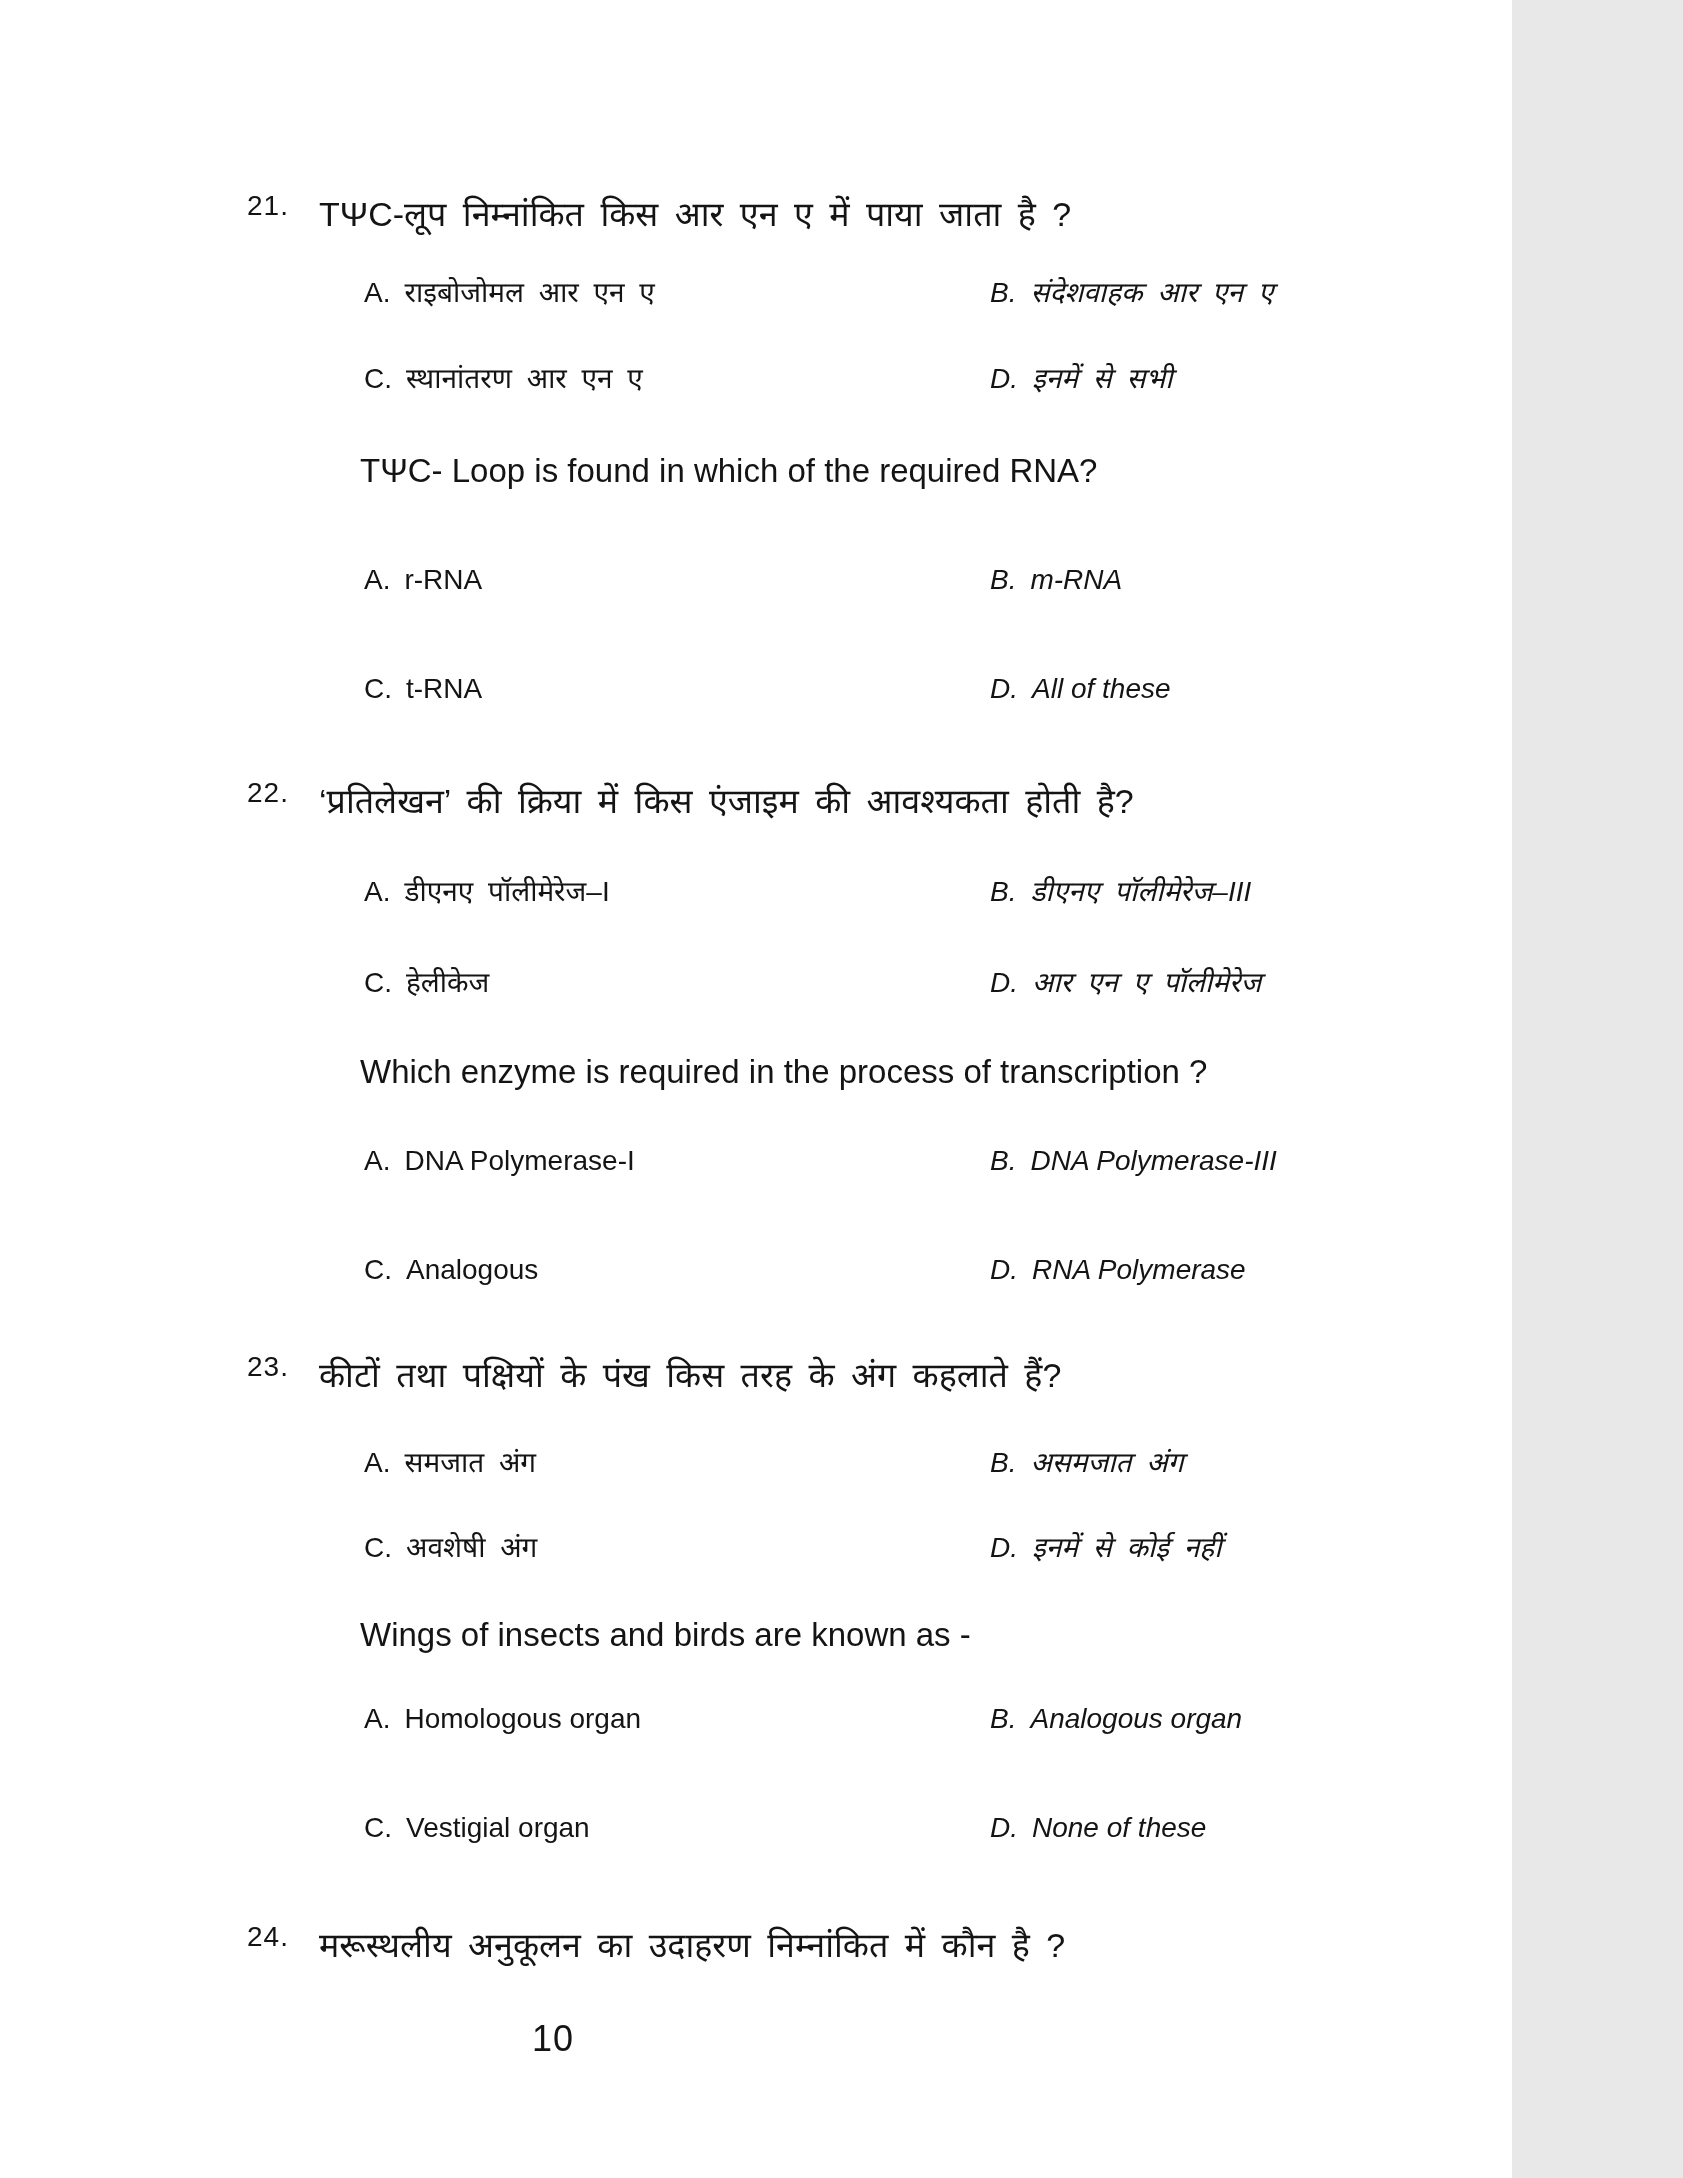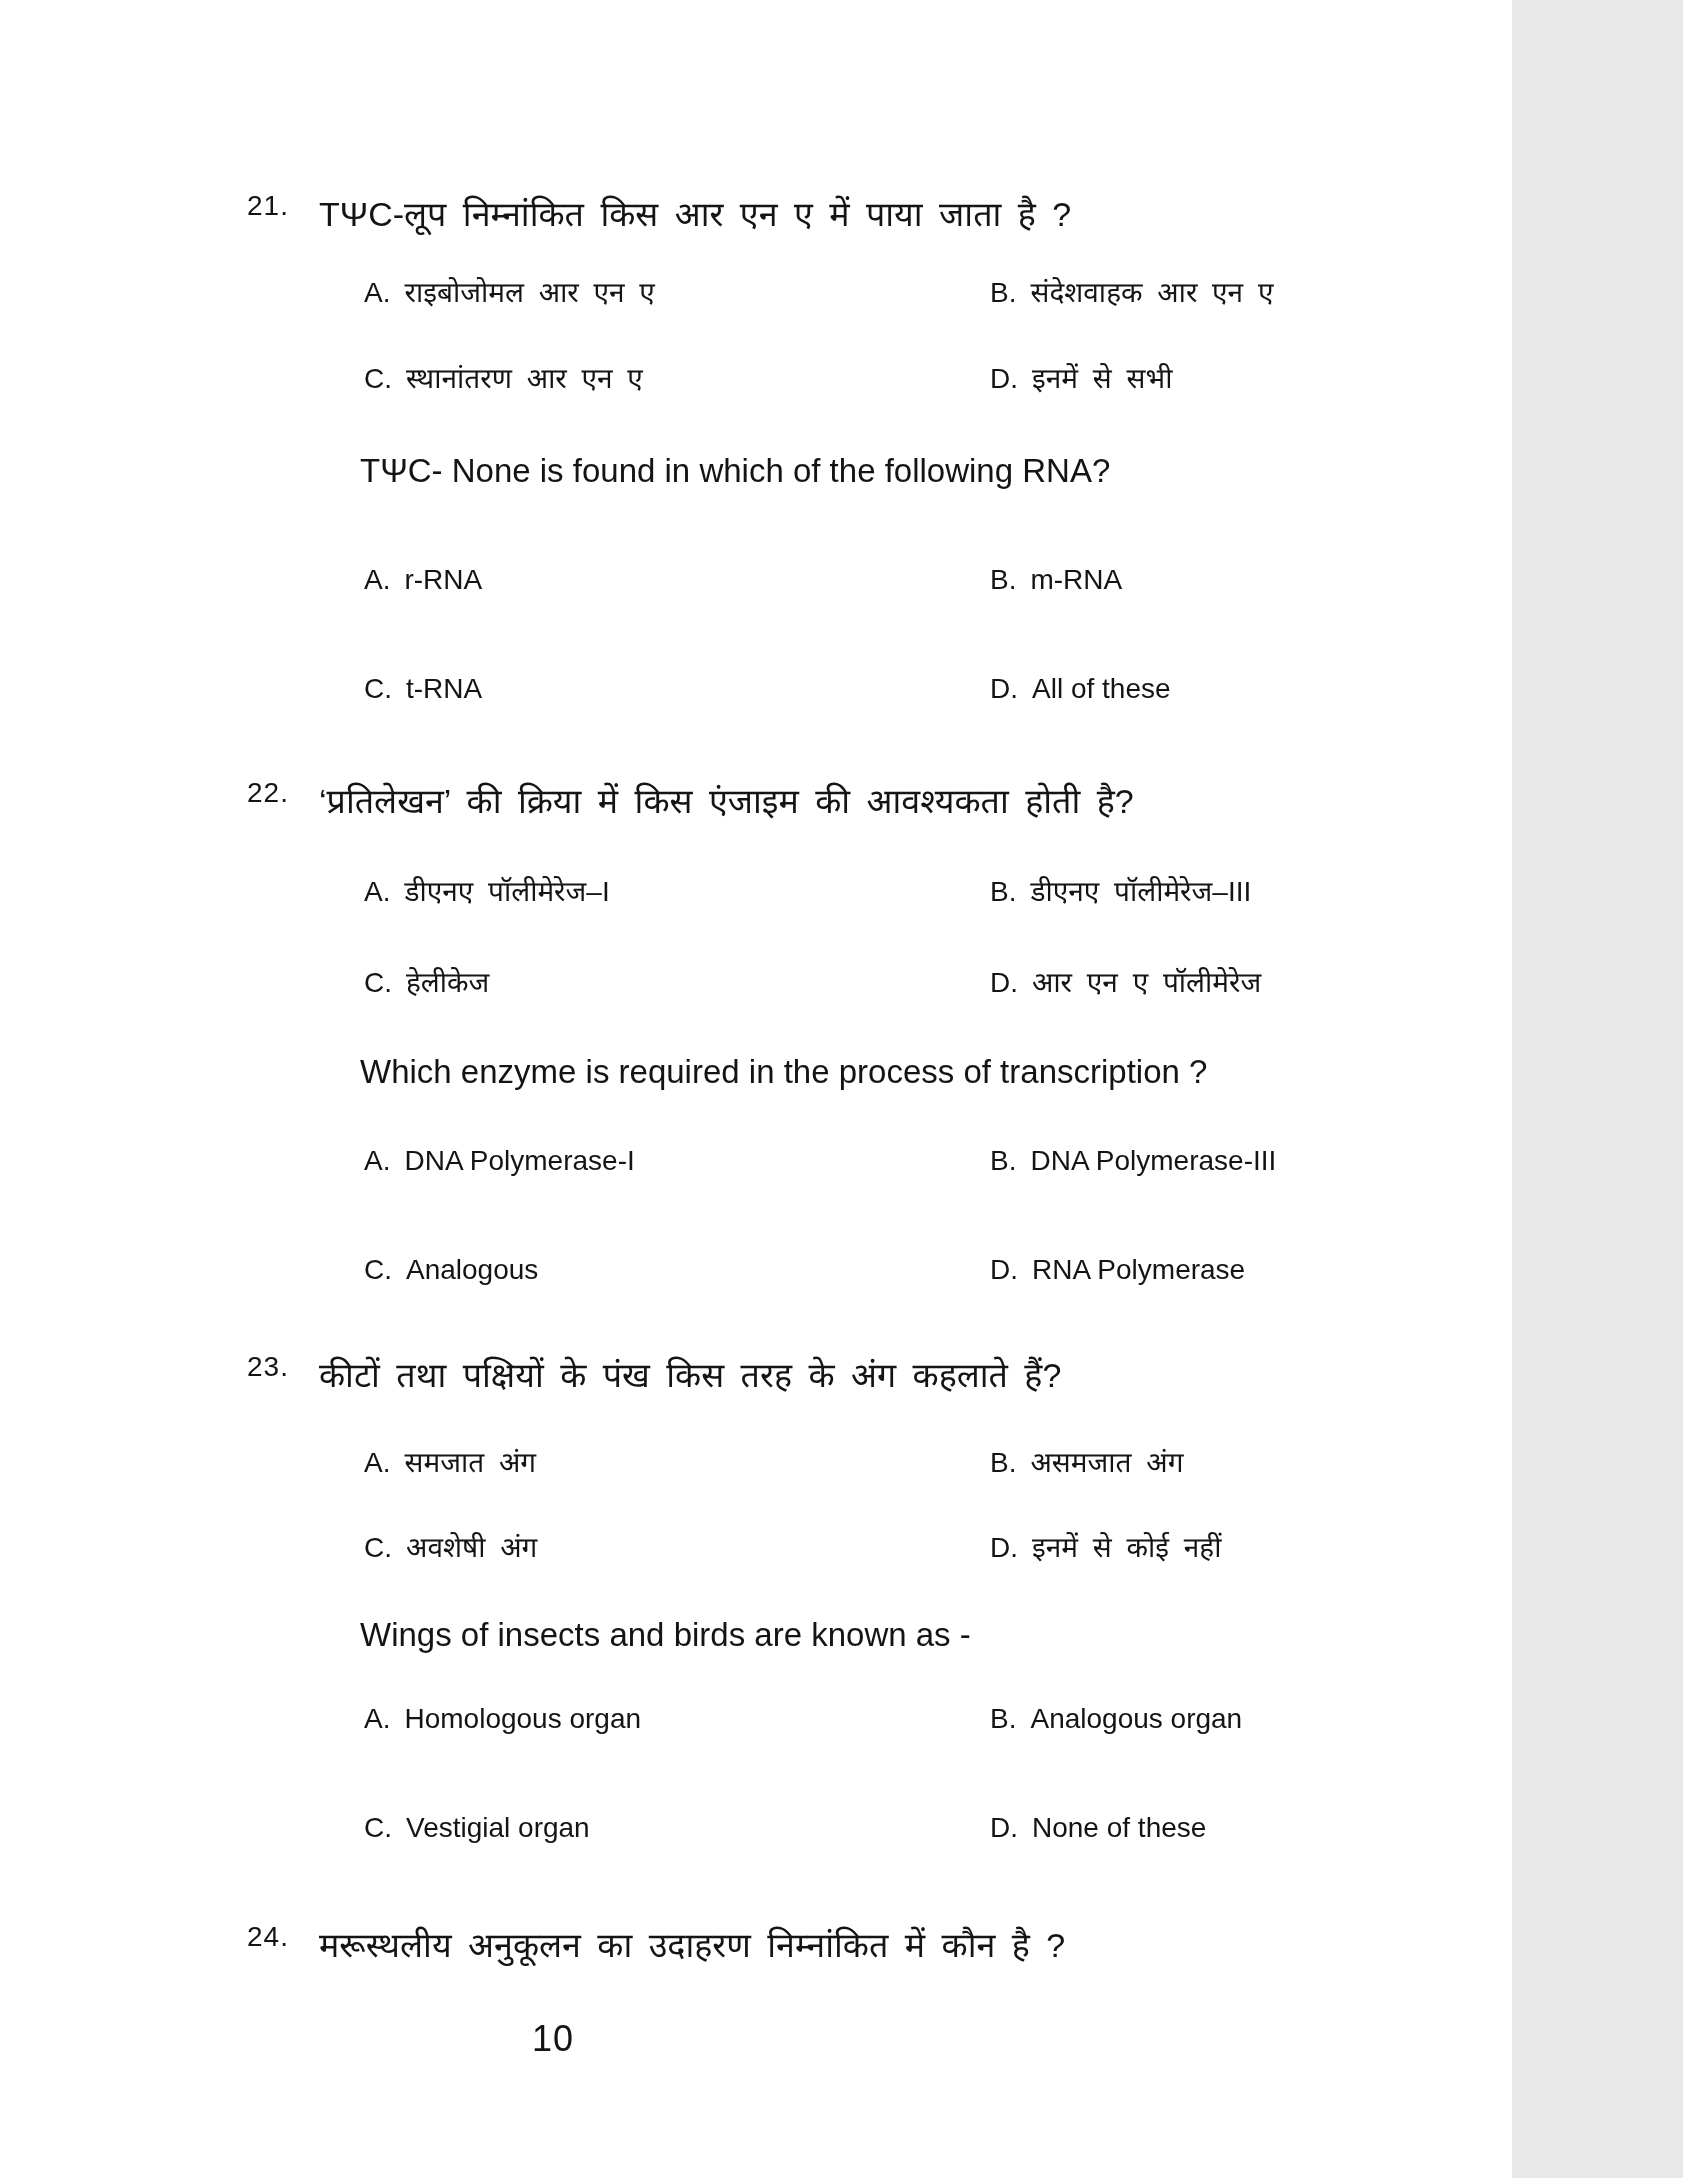--- a/index.html
+++ b/index.html
@@ -19,21 +19,21 @@
   .qtext-hi{
     position:absolute;left:319px;
     font-size:34px;word-spacing:7px;
   }
   .qtext-en{
     position:absolute;left:360px;
     font-size:33px;
   }
   .opt{position:absolute;font-size:28px;}
   .col-left{left:364px;}
-  .col-right{left:990px;}
+  .col-right{left:990px;font-style:italic;}
   .letter{display:inline-block;margin-right:14px;}
   .hi{word-spacing:7px;}
   .pagenum{
     position:absolute;left:532px;
     font-size:36px;letter-spacing:1px;
   }
 </style>
 </head>
 <body>
 
@@ -46,21 +46,21 @@
     </div>
     <div class="row" style="top:272px">
       <span class="opt col-left"><span class="letter">A.</span><span class="hi">राइबोजोमल आर एन ए</span></span>
       <span class="opt col-right"><span class="letter">B.</span><span class="hi">संदेशवाहक आर एन ए</span></span>
     </div>
     <div class="row" style="top:358px">
       <span class="opt col-left"><span class="letter">C.</span><span class="hi">स्थानांतरण आर एन ए</span></span>
       <span class="opt col-right"><span class="letter">D.</span><span class="hi">इनमें से सभी</span></span>
     </div>
     <div class="row" style="top:452px">
-      <span class="qtext-en">TΨC- None is found in which of the following RNA?</span>
+      <span class="qtext-en">TΨC- Loop is found in which of the required RNA?</span>
     </div>
     <div class="row" style="top:564px">
       <span class="opt col-left"><span class="letter">A.</span><span>r-RNA</span></span>
       <span class="opt col-right"><span class="letter">B.</span><span>m-RNA</span></span>
     </div>
     <div class="row" style="top:673px">
       <span class="opt col-left"><span class="letter">C.</span><span>t-RNA</span></span>
       <span class="opt col-right"><span class="letter">D.</span><span>All of these</span></span>
     </div>
   </section>

